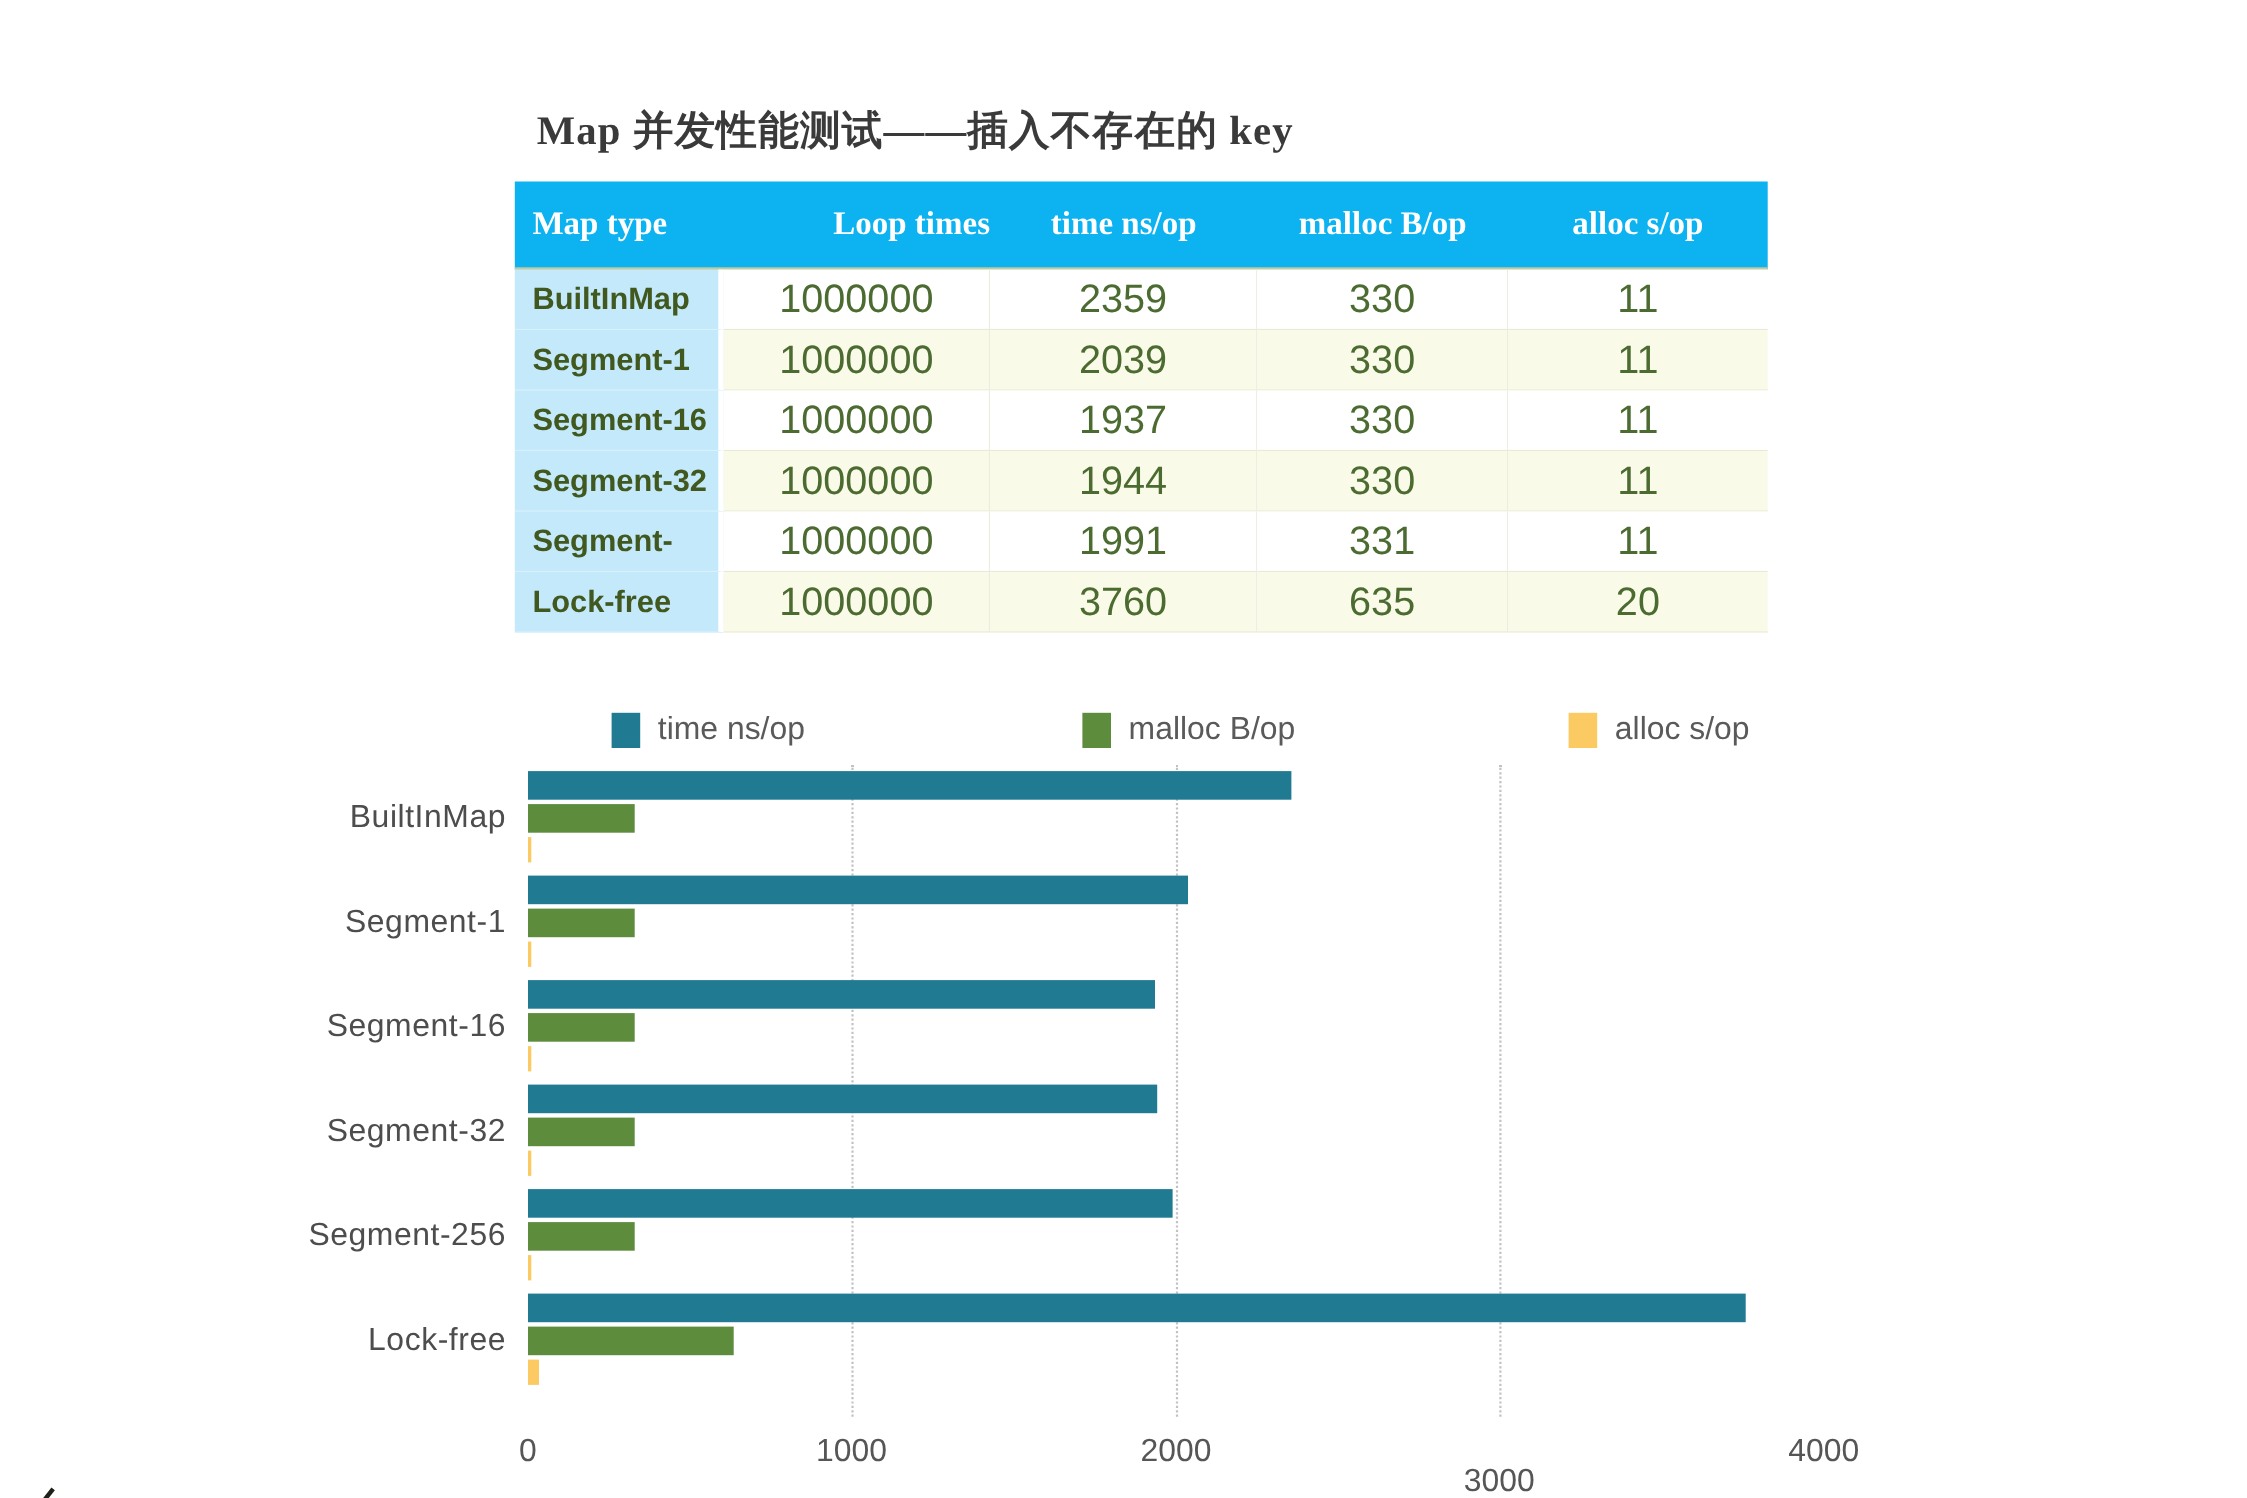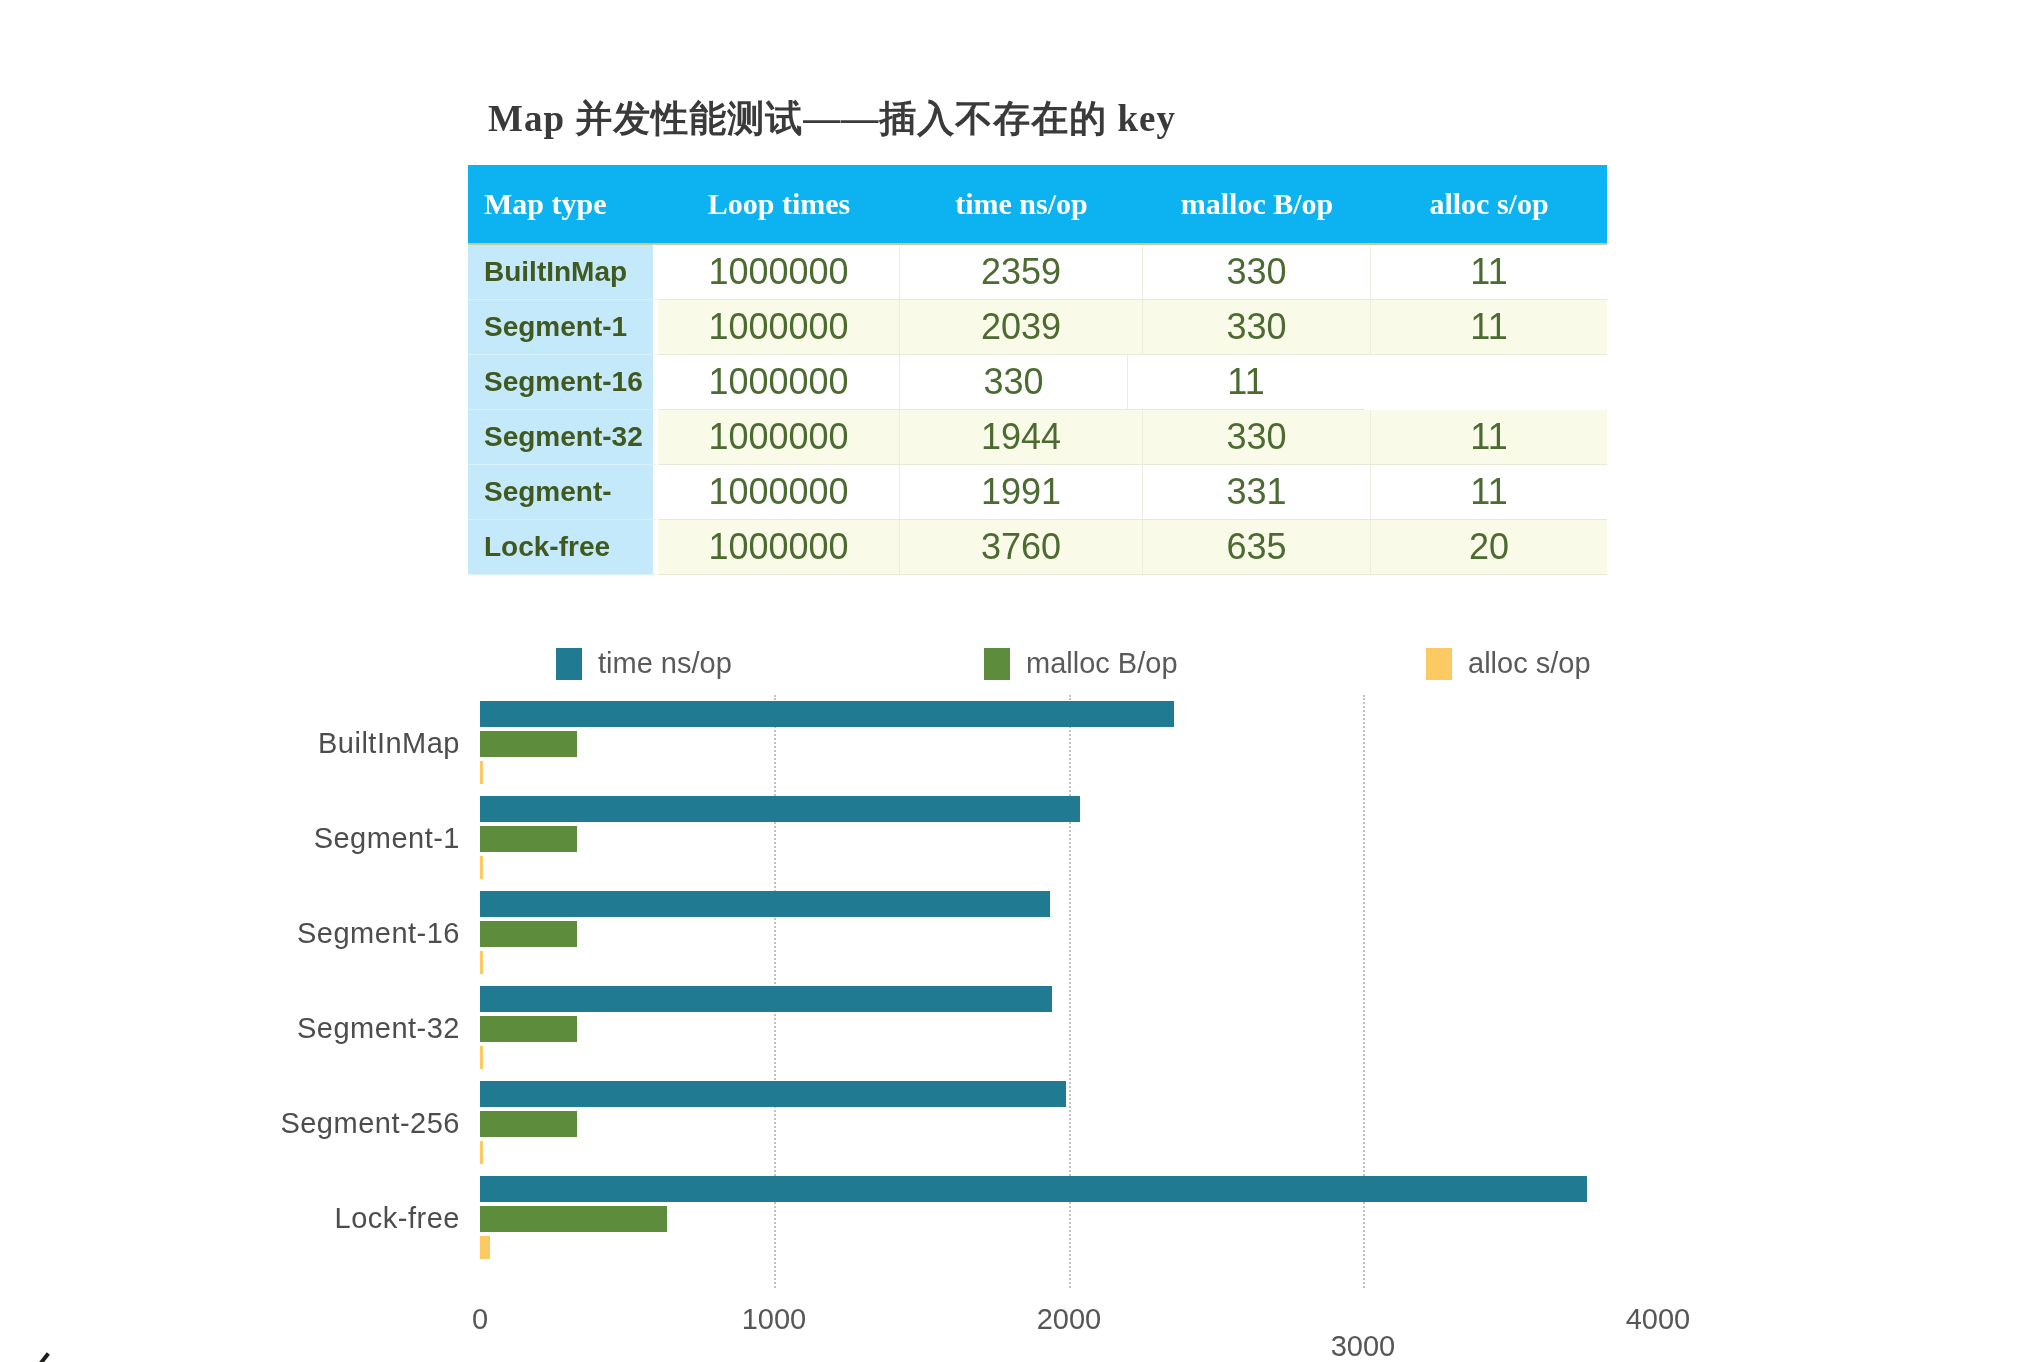--- a/index.html
+++ b/index.html
@@ -61,21 +61,21 @@
 </style>
 </head>
 <body>
 
 <div id="screen">
   <div class="title">Map 并发性能测试——插入不存在的 key</div>
 
   <div class="tbl">
     <div class="tbl-head">
         <div class="hcell first" style="width: 190px;">Map type</div>
-        <div class="hcell" style="width: 242px;">Loop times</div>
+        <div class="hcell" style="width: 242px; text-align: right;">Loop times</div>
         <div class="hcell" style="width: 243px;">time ns/op</div>
         <div class="hcell" style="width: 228px;">malloc B/op</div>
         <div class="hcell" style="width: 236px;">alloc s/op</div>
       </div>
     <div>
         <div class="tbl-row row-even">
           <div class="cell first" style="width: 190px;">BuiltInMap</div>
           <div class="cell" style="width: 242px;">1000000</div>
           <div class="cell" style="width: 243px;">2359</div>
           <div class="cell" style="width: 228px;">330</div>
@@ -84,20 +84,21 @@
         <div class="tbl-row row-odd">
           <div class="cell first" style="width: 190px;">Segment-1</div>
           <div class="cell" style="width: 242px;">1000000</div>
           <div class="cell" style="width: 243px;">2039</div>
           <div class="cell" style="width: 228px;">330</div>
           <div class="cell last" style="width: 236px;">11</div>
         </div>
         <div class="tbl-row row-even">
           <div class="cell first" style="width: 190px;">Segment-16</div>
           <div class="cell" style="width: 242px;">1000000</div>
+          <div class="cell" style="width: 243px;">1937</div>
           <div class="cell" style="width: 228px;">330</div>
           <div class="cell last" style="width: 236px;">11</div>
         </div>
         <div class="tbl-row row-odd">
           <div class="cell first" style="width: 190px;">Segment-32</div>
           <div class="cell" style="width: 242px;">1000000</div>
           <div class="cell" style="width: 243px;">1944</div>
           <div class="cell" style="width: 228px;">330</div>
           <div class="cell last" style="width: 236px;">11</div>
         </div>

